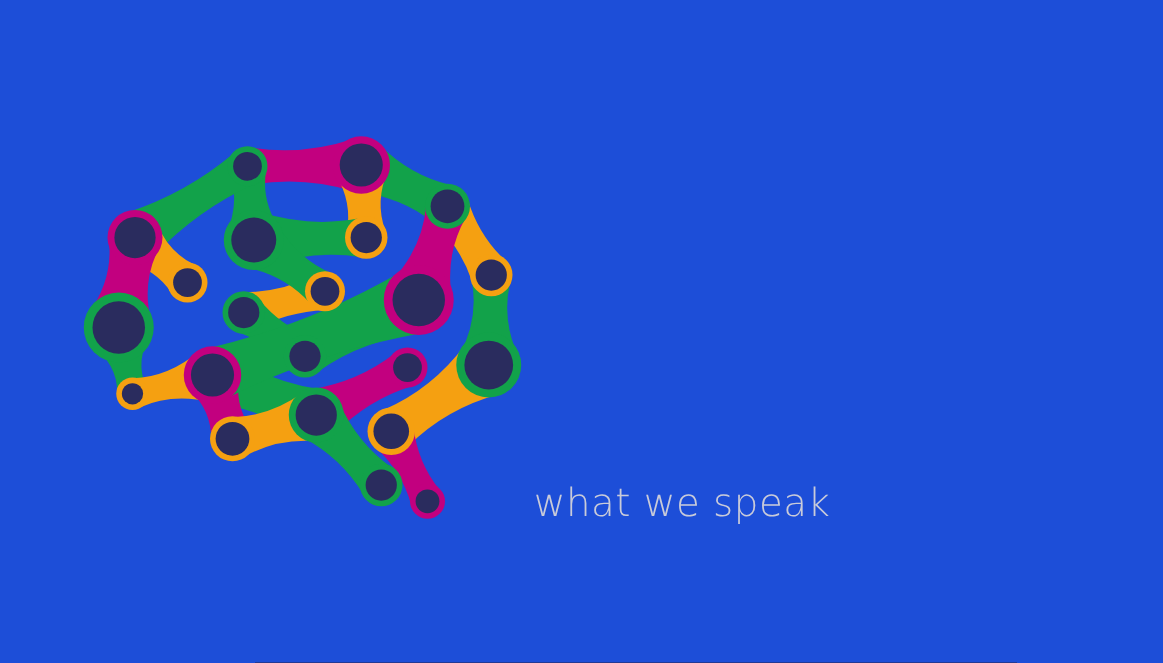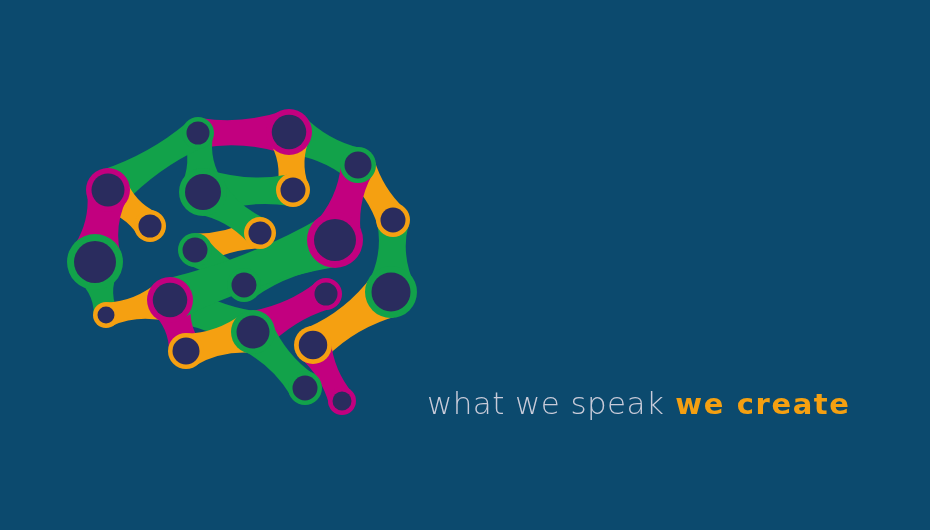--- a/index.html
+++ b/index.html
@@ -8,21 +8,21 @@
     padding: 0;
     background: #2a2c5e;
   }
   body {
     font-family: "Liberation Sans", sans-serif;
   }
   #slide {
     position: relative;
     width: 930px;
     height: 530px;
-    background: #0c4a6e;
+    background: #1d4ed8;
     overflow: hidden;
   }
   #brain-logo {
     position: absolute;
     left: 55px;
     top: 95px;
     width: 390px;
     height: 340px;
   }
   #tagline {
@@ -134,16 +134,15 @@
           <circle cx="191" cy="351" r="13.5" fill="#2a2c5e"></circle>
           <circle cx="310" cy="388" r="12.5" fill="#2a2c5e"></circle>
           <circle cx="347" cy="401" r="9.5" fill="#2a2c5e"></circle>
         </g>
     </svg>
   </div>
 
   <div id="tagline">
     <span class="tag-light">what we speak</span>
     <span class="tag-gap"></span>
-    <span class="tag-accent">we create</span>
   </div>
 
 </div>
 
 </body></html>

